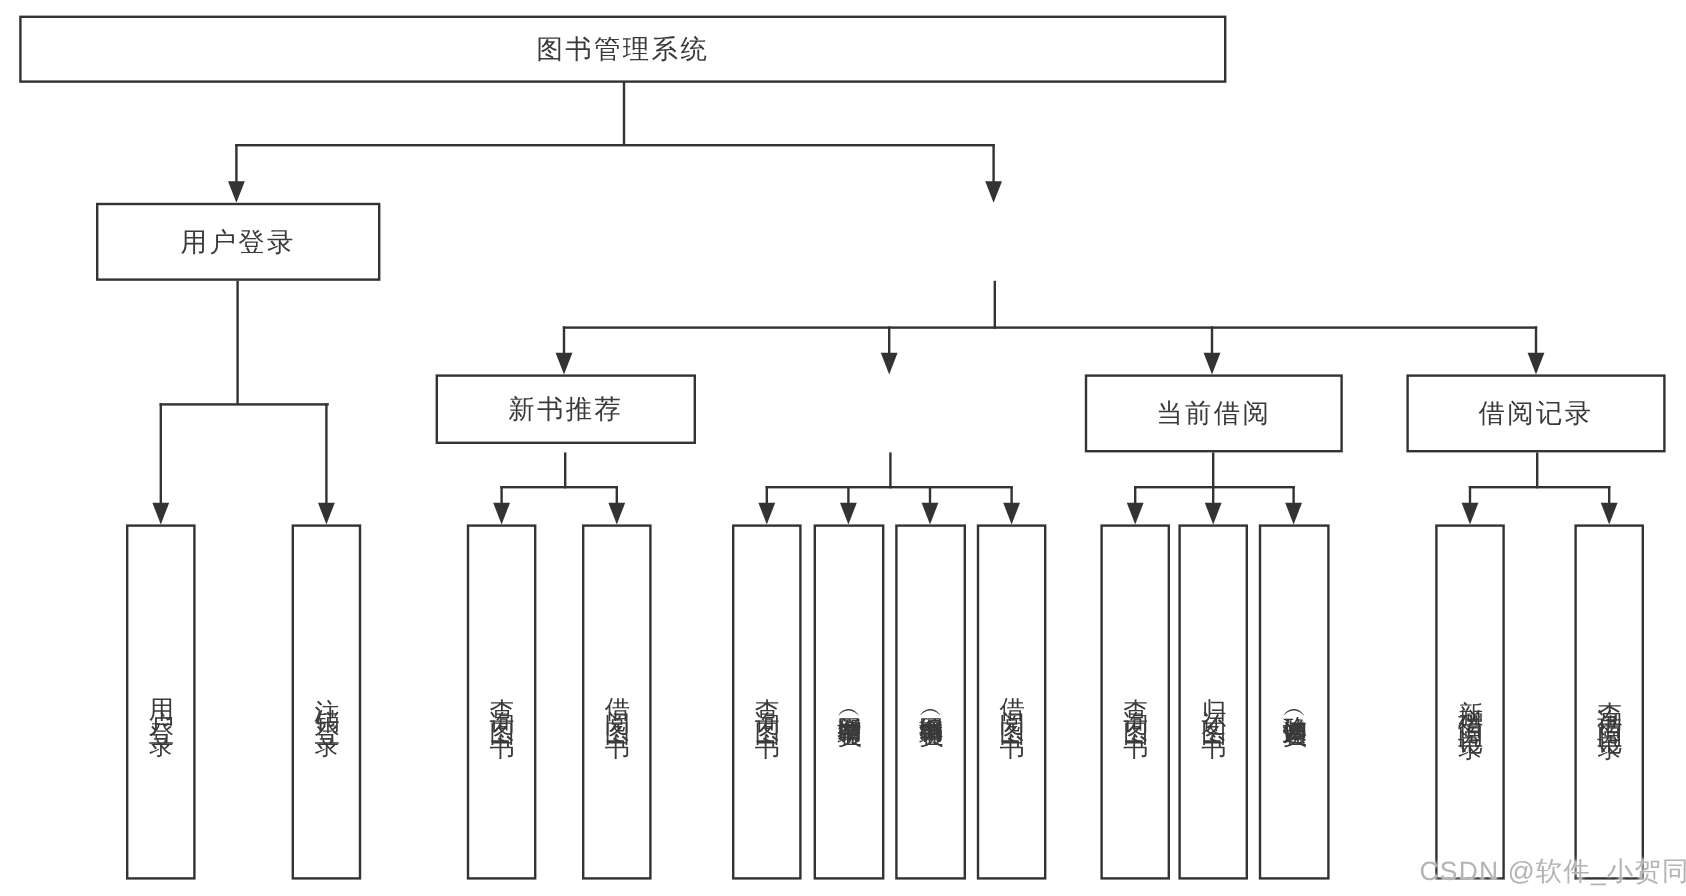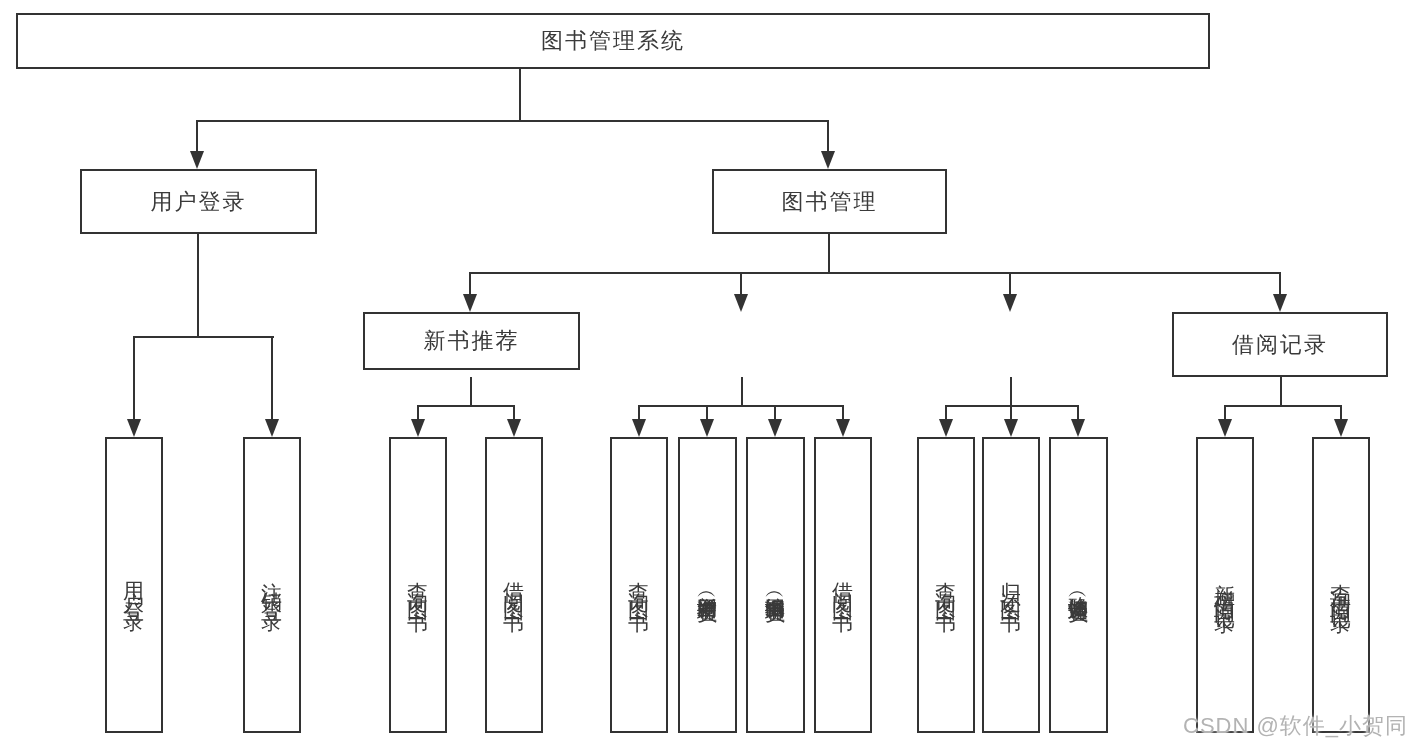--- a/index.html
+++ b/index.html
@@ -46,36 +46,33 @@
     text-shadow:0 0 4px #ffffff,0 0 2px #ffffff;
     z-index:5;
     white-space:nowrap;
   }
 </style>
 </head>
 <body>
 
 <div class="canvas" style="--line: #333333; --text: #3a3a3a; --wm: #b3b3b3; --bg: #ffffff;">
 
-  <div class="node h-node" style="left:16px;top:13px;width:1194px;height:56px;">
+  <div class="node h-node" style="left:16px;top:13px;width:1006px;height:56px;">
     <span>图书管理系统</span>
   </div>
 
   <div class="vline" style="left:519px;top:68px;height:52px;"></div>
   <div class="hline" style="left:196px;top:120px;width:633px;"></div>
   <div class="vline" style="left:196px;top:120px;height:33px;"></div>
   <div class="arrow" style="left:190px;top:151px;"></div>
   <div class="vline" style="left:827px;top:120px;height:33px;"></div>
   <div class="arrow" style="left:821px;top:151px;"></div>
 
   <div class="node h-node" style="left:80px;top:169px;width:237px;height:65px;">
     <span>用户登录</span>
-  </div>
-  <div class="node h-node" style="left:712px;top:169px;width:235px;height:65px;">
-    <span>图书管理</span>
   </div>
 
   <div class="vline" style="left:197px;top:234px;height:103px;"></div>
   <div class="hline" style="left:133px;top:336px;width:141px;"></div>
   <div class="vline" style="left:133px;top:336px;height:85px;"></div>
   <div class="arrow" style="left:127px;top:419px;"></div>
   <div class="vline" style="left:271px;top:336px;height:85px;"></div>
   <div class="arrow" style="left:265px;top:419px;"></div>
 
   <div class="vline" style="left:828px;top:234px;height:40px;"></div>
@@ -84,20 +81,23 @@
   <div class="arrow" style="left:463px;top:294px;"></div>
   <div class="vline" style="left:740px;top:272px;height:24px;"></div>
   <div class="arrow" style="left:734px;top:294px;"></div>
   <div class="vline" style="left:1009px;top:272px;height:24px;"></div>
   <div class="arrow" style="left:1003px;top:294px;"></div>
   <div class="vline" style="left:1279px;top:272px;height:24px;"></div>
   <div class="arrow" style="left:1273px;top:294px;"></div>
 
   <div class="node h-node" style="left:363px;top:312px;width:217px;height:58px;">
     <span>新书推荐</span>
+  </div>
+  <div class="node h-node" style="left:904px;top:312px;width:215px;height:65px;">
+    <span>当前借阅</span>
   </div>
   <div class="node h-node" style="left:1172px;top:312px;width:216px;height:65px;">
     <span>借阅记录</span>
   </div>
 
   <div class="vline" style="left:470px;top:377px;height:30px;"></div>
   <div class="hline" style="left:417px;top:405px;width:98px;"></div>
   <div class="vline" style="left:417px;top:405px;height:16px;"></div>
   <div class="arrow" style="left:411px;top:419px;"></div>
   <div class="vline" style="left:513px;top:405px;height:16px;"></div>

